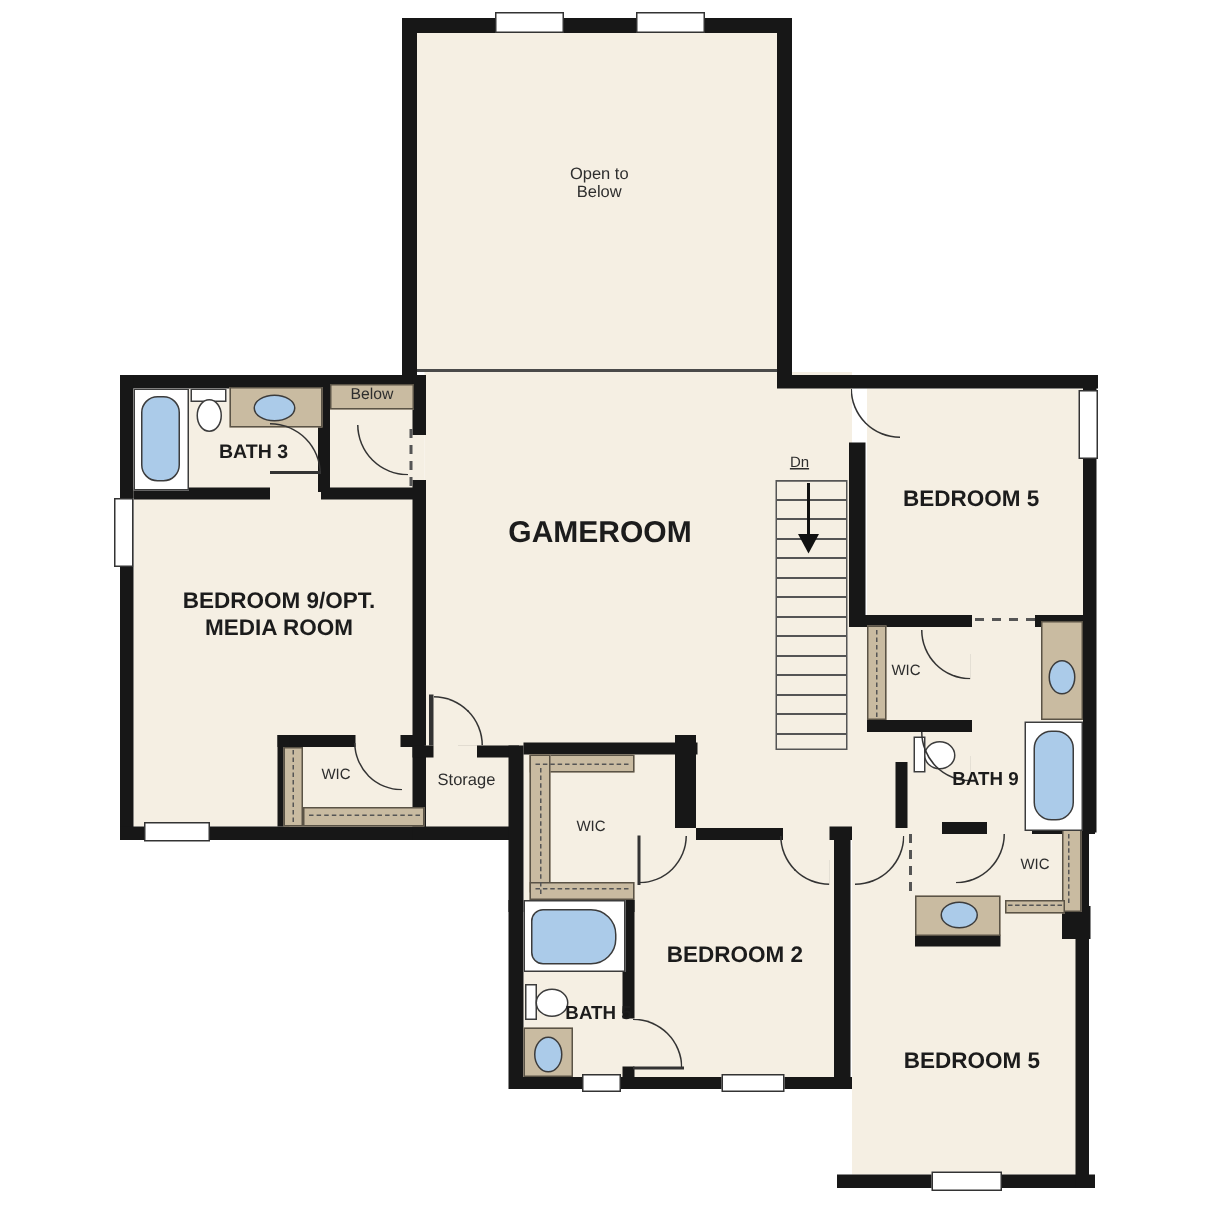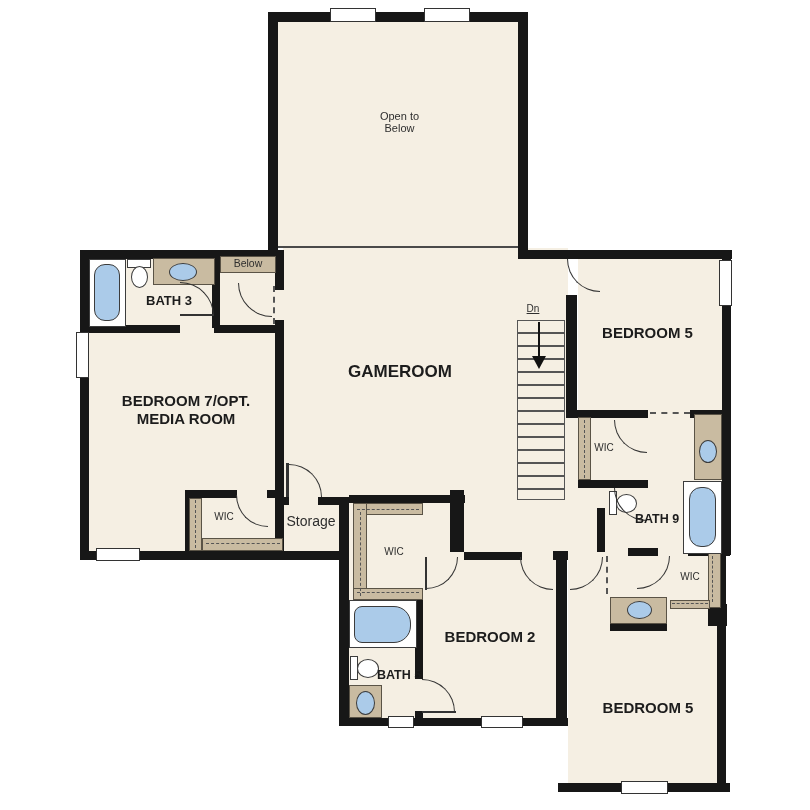--- a/index.html
+++ b/index.html
@@ -149,29 +149,29 @@
   <div class="dash" style="left:357px;top:509px;width:62px;height:0;border-top:1.5px dashed #555;"></div>
   <div class="dash" style="left:360px;top:512px;width:0;height:84px;border-left:1.5px dashed #555;"></div>
   <div class="dash" style="left:357px;top:592px;width:62px;height:0;border-top:1.5px dashed #555;"></div>
   <div class="dash" style="left:584px;top:420px;width:0;height:58px;border-left:1.5px dashed #555;"></div>
   <div class="dash" style="left:650px;top:412px;width:40px;height:0;border-top:2px dashed #555;"></div>
   <div class="dash" style="left:606px;top:556px;width:0;height:38px;border-left:2px dashed #555;"></div>
   <div class="dash" style="left:672px;top:603px;width:36px;height:0;border-top:1.5px dashed #555;"></div>
   <div class="dash" style="left:712px;top:556px;width:0;height:46px;border-left:1.5px dashed #555;"></div>
 
   <div class="sm" style="left:372px;top:110px;width:55px;font-size:11px;">Open to Below</div>
-  <div class="lbl" style="left:330px;top:362px;width:140px;font-size:17px;">GAMEROOM</div>
-  <div class="lbl" style="left:101px;top:392px;width:170px;font-size:15px;">BEDROOM 7/OPT. MEDIA ROOM</div>
+  <div class="lbl" style="left:330px;top:344px;width:140px;font-size:20px;">GAMEROOM</div>
+  <div class="lbl" style="left:101px;top:392px;width:170px;font-size:15px;">BEDROOM 9/OPT. MEDIA ROOM</div>
   <div class="lbl" style="left:575px;top:324px;width:145px;font-size:15px;">BEDROOM 5</div>
   <div class="lbl" style="left:435px;top:628px;width:110px;font-size:15px;">BEDROOM 2</div>
   <div class="lbl" style="left:583px;top:699px;width:130px;font-size:15px;">BEDROOM 5</div>
   <div class="lbl" style="left:140px;top:293px;width:58px;font-size:13px;">BATH 3</div>
   <div class="lbl" style="left:630px;top:512px;width:54px;font-size:12.5px;">BATH 9</div>
   <div class="lbl" style="left:374px;top:668px;width:50px;font-size:12.5px;">BATH 5</div>
   <div class="sm" style="left:222px;top:258px;width:52px;font-size:10.5px;">Below</div>
-  <div class="sm" style="left:284px;top:514px;width:54px;font-size:14px;">Storage</div>
+  <div class="sm" style="left:284px;top:514px;width:54px;font-size:11px;">Storage</div>
   <div class="sm" style="left:206px;top:511px;width:36px;font-size:10px;">WIC</div>
   <div class="sm" style="left:376px;top:546px;width:36px;font-size:10px;">WIC</div>
   <div class="sm" style="left:586px;top:442px;width:36px;font-size:10px;">WIC</div>
   <div class="sm" style="left:672px;top:571px;width:36px;font-size:10px;">WIC</div>
   <div class="sm" style="left:521px;top:303px;width:24px;font-size:10px;text-decoration:underline;">Dn</div>
 
 </div>
 
 </body></html>

